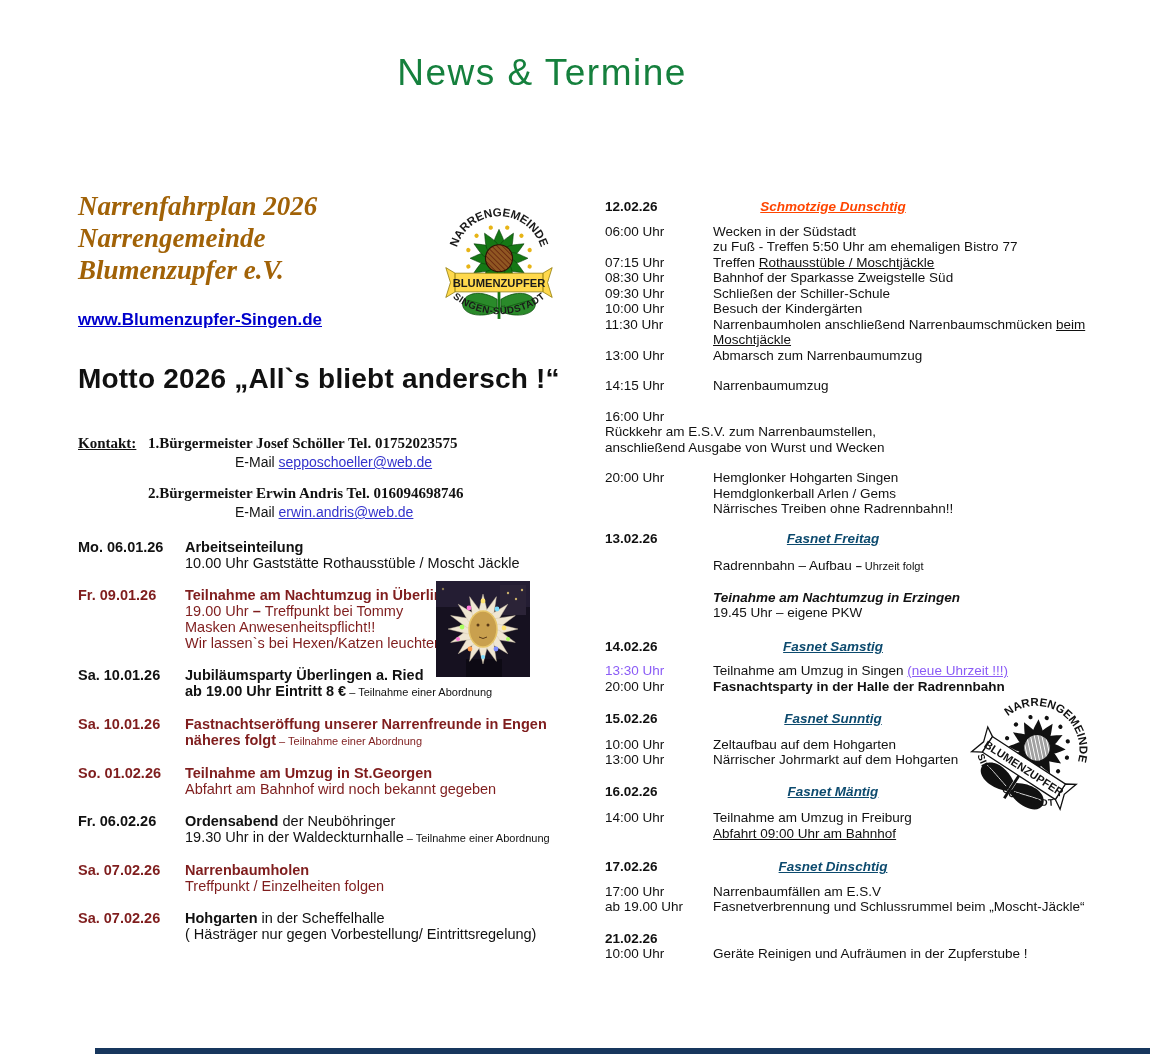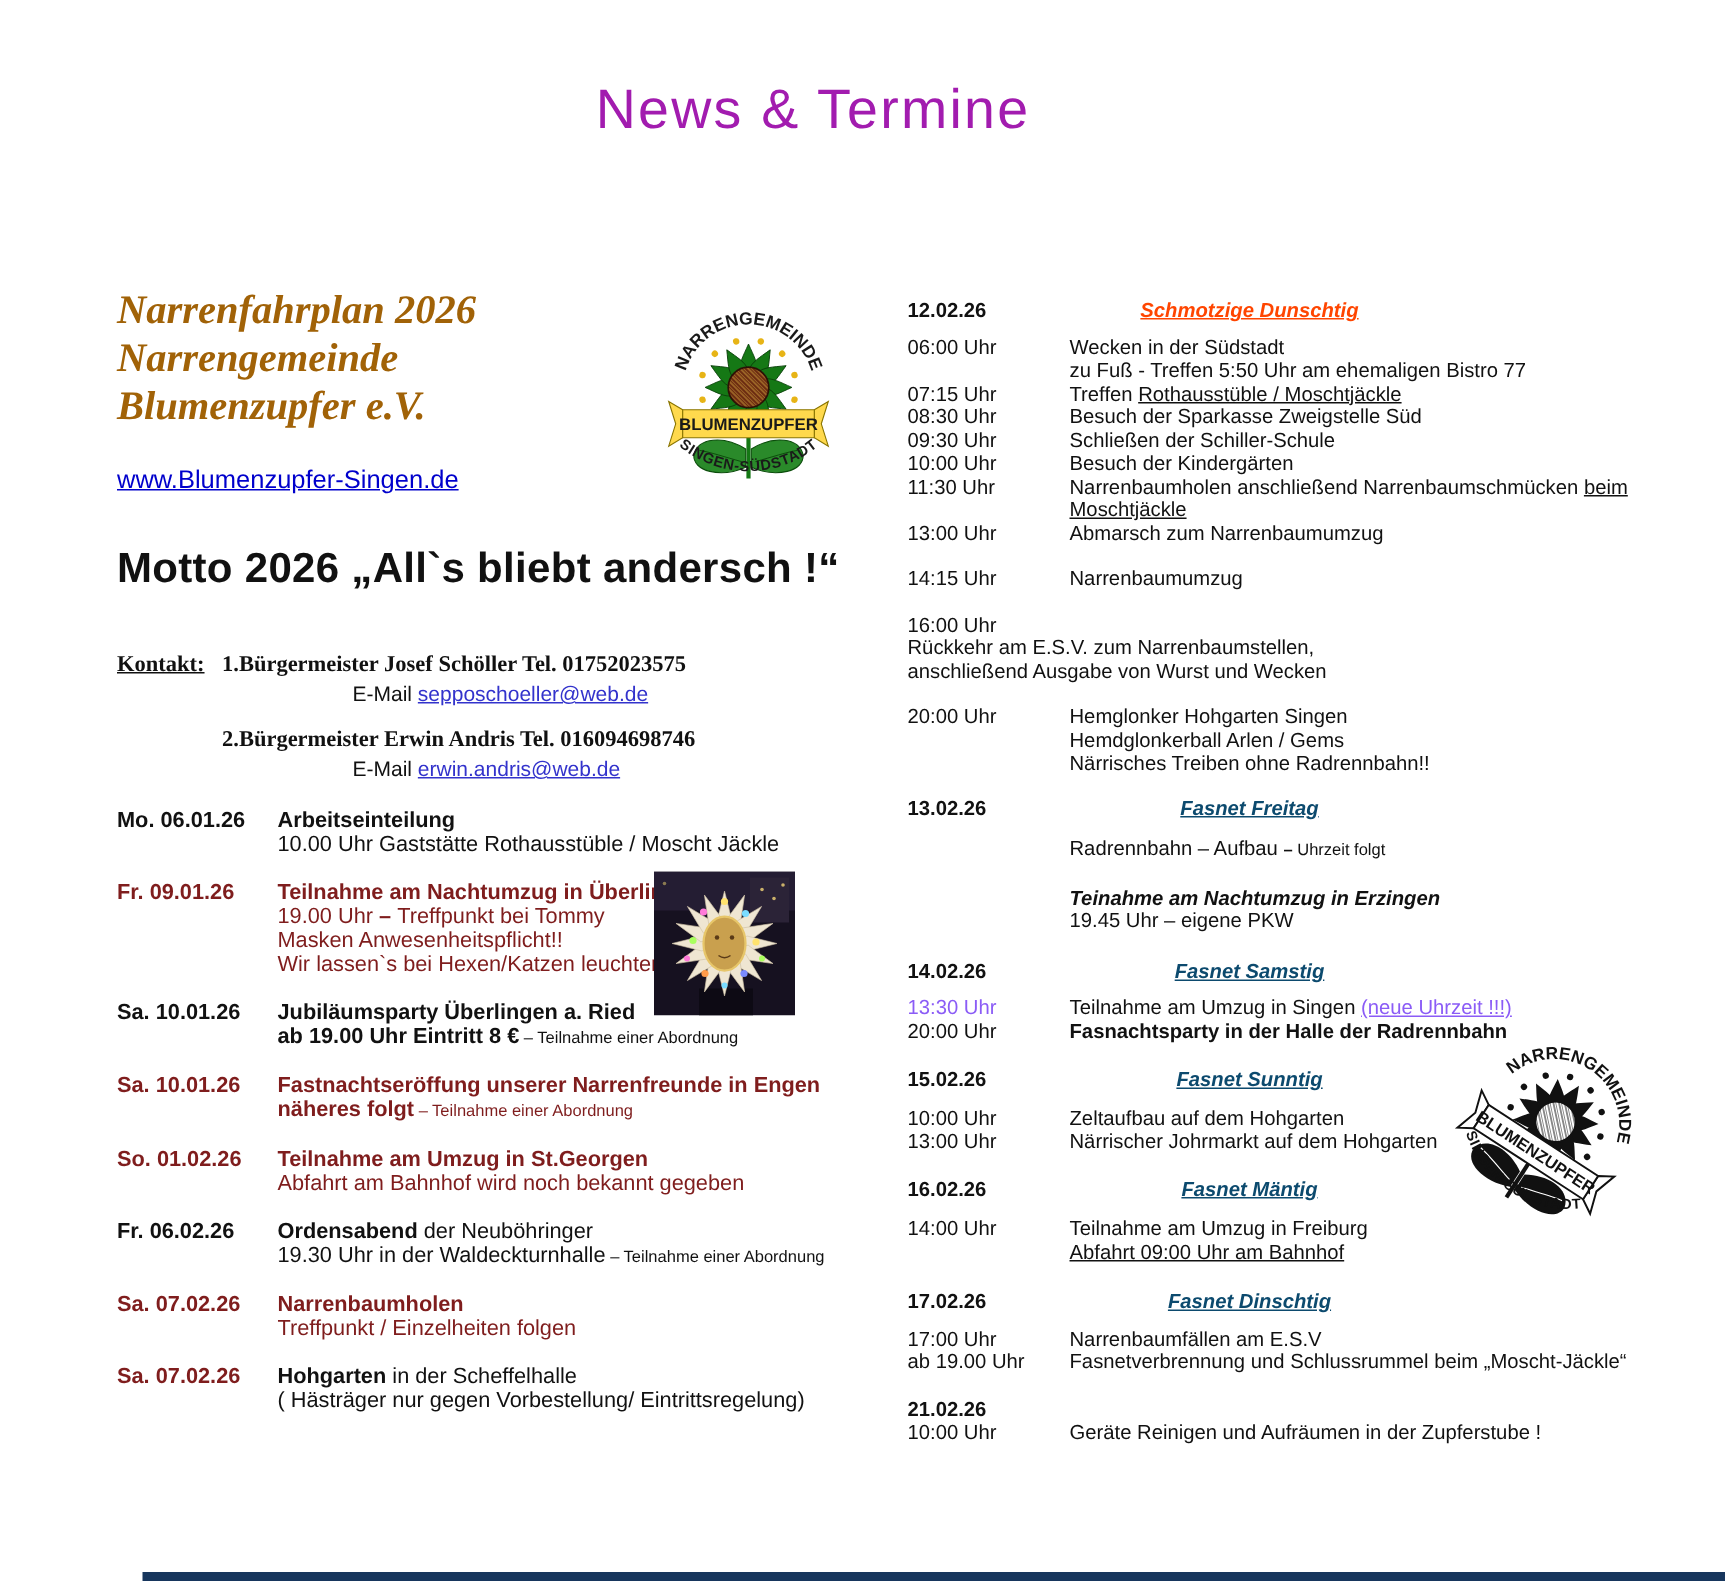--- a/index.html
+++ b/index.html
@@ -1,26 +1,26 @@
 <!DOCTYPE html>
 <html><head>
 <meta charset="utf-8">
 <style>
   html,body{margin:0;padding:0;background:#fff;}
   body{width:1150px;height:1054px;position:relative;overflow:hidden;
        font-family:"Liberation Sans",sans-serif;color:#111;}
 
   .title{position:absolute;top:52px;left:0;width:1084px;text-align:center;
-         font-size:37px;color:#a21caf;letter-spacing:1.5px;font-weight:normal;}
+         font-size:37px;color:#15803d;letter-spacing:1.5px;font-weight:normal;}
 
   
   .left-col{position:absolute;left:78px;top:190px;width:472px;}
   .green-head{font-family:"Liberation Serif",serif;font-weight:bold;font-style:italic;
               font-size:27px;line-height:32px;color:#a16207;}
-  .website{margin-top:24px;font-size:17px;font-weight:normal;}
+  .website{margin-top:24px;font-size:17px;font-weight:bold;}
   .website a{color:#0000cc;}
   .motto{margin-top:33px;font-size:28px;font-weight:bold;letter-spacing:.2px;white-space:nowrap;}
   .contact{margin-top:40px;font-size:15px;}
   .k-row{display:flex;font-family:"Liberation Serif",serif;font-weight:bold;}
   .k-label{width:70px;flex:none;text-decoration:underline;}
   .k-mail{margin-left:157px;margin-top:2px;font-size:14px;}
   .k-mail a{color:#3333cc;}
   .k-row2{margin-left:70px;margin-top:15px;font-family:"Liberation Serif",serif;font-weight:bold;}
 
   .events{position:relative;margin-top:19px;font-size:14.5px;line-height:16px;}
@@ -260,21 +260,21 @@
         </div>
         <div class="it">
           <div class="it-time">07:15 Uhr</div>
           <div class="it-body">
             <div class="ln"><span>Treffen </span><span class="u">Rothausstüble / Moschtjäckle</span></div>
           </div>
         </div>
         <div class="it">
           <div class="it-time">08:30 Uhr</div>
           <div class="it-body">
-            <div class="ln"><span>Besuch der Sparkasse Zweigstelle Süd</span></div>
+            <div class="ln"><span>Bahnhof der Sparkasse Zweigstelle Süd</span></div>
           </div>
         </div>
         <div class="it">
           <div class="it-time">09:30 Uhr</div>
           <div class="it-body">
             <div class="ln"><span>Schließen der Schiller-Schule</span></div>
           </div>
         </div>
         <div class="it">
           <div class="it-time">10:00 Uhr</div>

